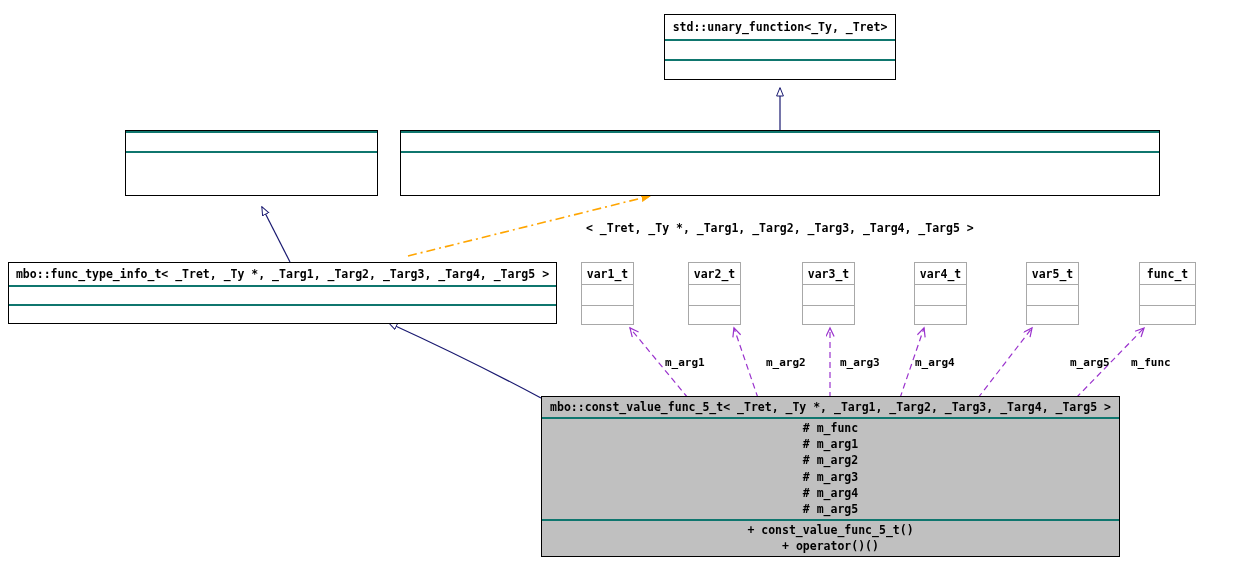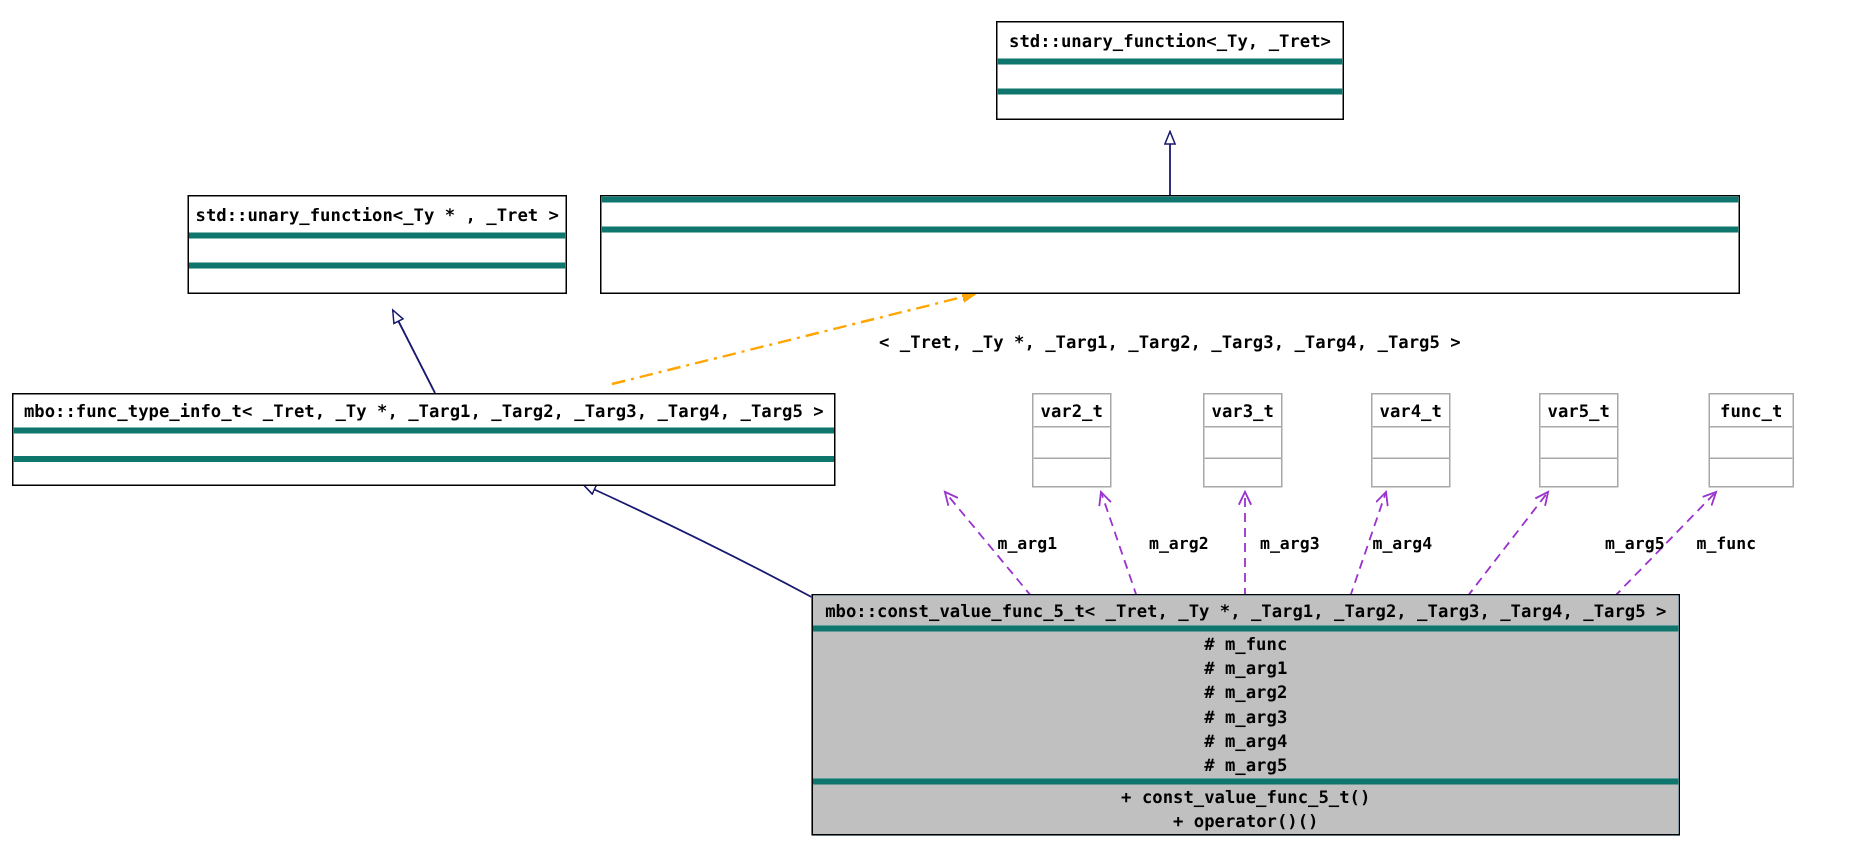--- a/index.html
+++ b/index.html
@@ -39,21 +39,21 @@
     white-space: nowrap;
   }
   .uml-box .row.title {
     font-weight: bold;
     font-size: 11.5px;
     color: #000000;
     letter-spacing: 0px;
     padding: 0 4px;
   }
   .uml-box .row.sep {
-    border-top: 4px solid #0f766e;
+    border-top: 2px solid #0f766e;
   }
   
   .uml-box.light {
     border: 1px solid #a8a8a8;
   }
   .uml-box.light .row.sep {
     border-top: 1px solid #a8a8a8;
   }
   
   .uml-box.current {
@@ -127,38 +127,42 @@
     <path d="M1076,398 L1144,328" fill="none" stroke="#9a32cd" stroke-width="1.2" stroke-dasharray="6,4" marker-end="url(#open-arrow-purple)"></path>
   </svg>
 
   <div class="uml-box" style="left:664px; top:14px; width:232px; height:66px;">
     <div class="row title" style="height:24px;">std::unary_function&lt;_Ty, _Tret&gt;</div>
     <div class="row sep" style="height:20px;"></div>
     <div class="row sep" style="height:20px;"></div>
   </div>
 
   <div class="uml-box" style="left:125px; top:130px; width:253px; height:66px;">
-    <div class="row title" style="height:24px;">std::unary_function&lt;_Ty * , _Tret &gt;</div>
     <div class="row sep" style="height:20px;"></div>
     <div class="row sep" style="height:20px;"></div>
   </div>
 
   <div class="uml-box" style="left:400px; top:130px; width:760px; height:66px;">
     <div class="row sep" style="height:20px;"></div>
     <div class="row sep" style="height:20px;"></div>
   </div>
 
   <div class="tmpl-label" style="left:586px; top:221px;">&lt; _Tret, _Ty *, _Targ1, _Targ2, _Targ3, _Targ4, _Targ5 &gt;</div>
 
   <div class="uml-box" style="left:8px; top:262px; width:549px; height:62px;">
     <div class="row title" style="height:22px;">mbo::func_type_info_t&lt; _Tret, _Ty *, _Targ1, _Targ2, _Targ3, _Targ4, _Targ5 &gt;</div>
     <div class="row sep" style="height:19px;"></div>
     <div class="row sep" style="height:19px;"></div>
   </div>
 
+  <div class="uml-box light" style="left:581px; top:262px; width:53px; height:63px;">
+    <div class="row title" style="height:21px;">var1_t</div>
+    <div class="row sep" style="height:21px;"></div>
+    <div class="row sep" style="height:19px;"></div>
+  </div>
 
   <div class="uml-box light" style="left:688px; top:262px; width:53px; height:63px;">
     <div class="row title" style="height:21px;">var2_t</div>
     <div class="row sep" style="height:21px;"></div>
     <div class="row sep" style="height:19px;"></div>
   </div>
 
   <div class="uml-box light" style="left:802px; top:262px; width:53px; height:63px;">
     <div class="row title" style="height:21px;">var3_t</div>
     <div class="row sep" style="height:21px;"></div>

